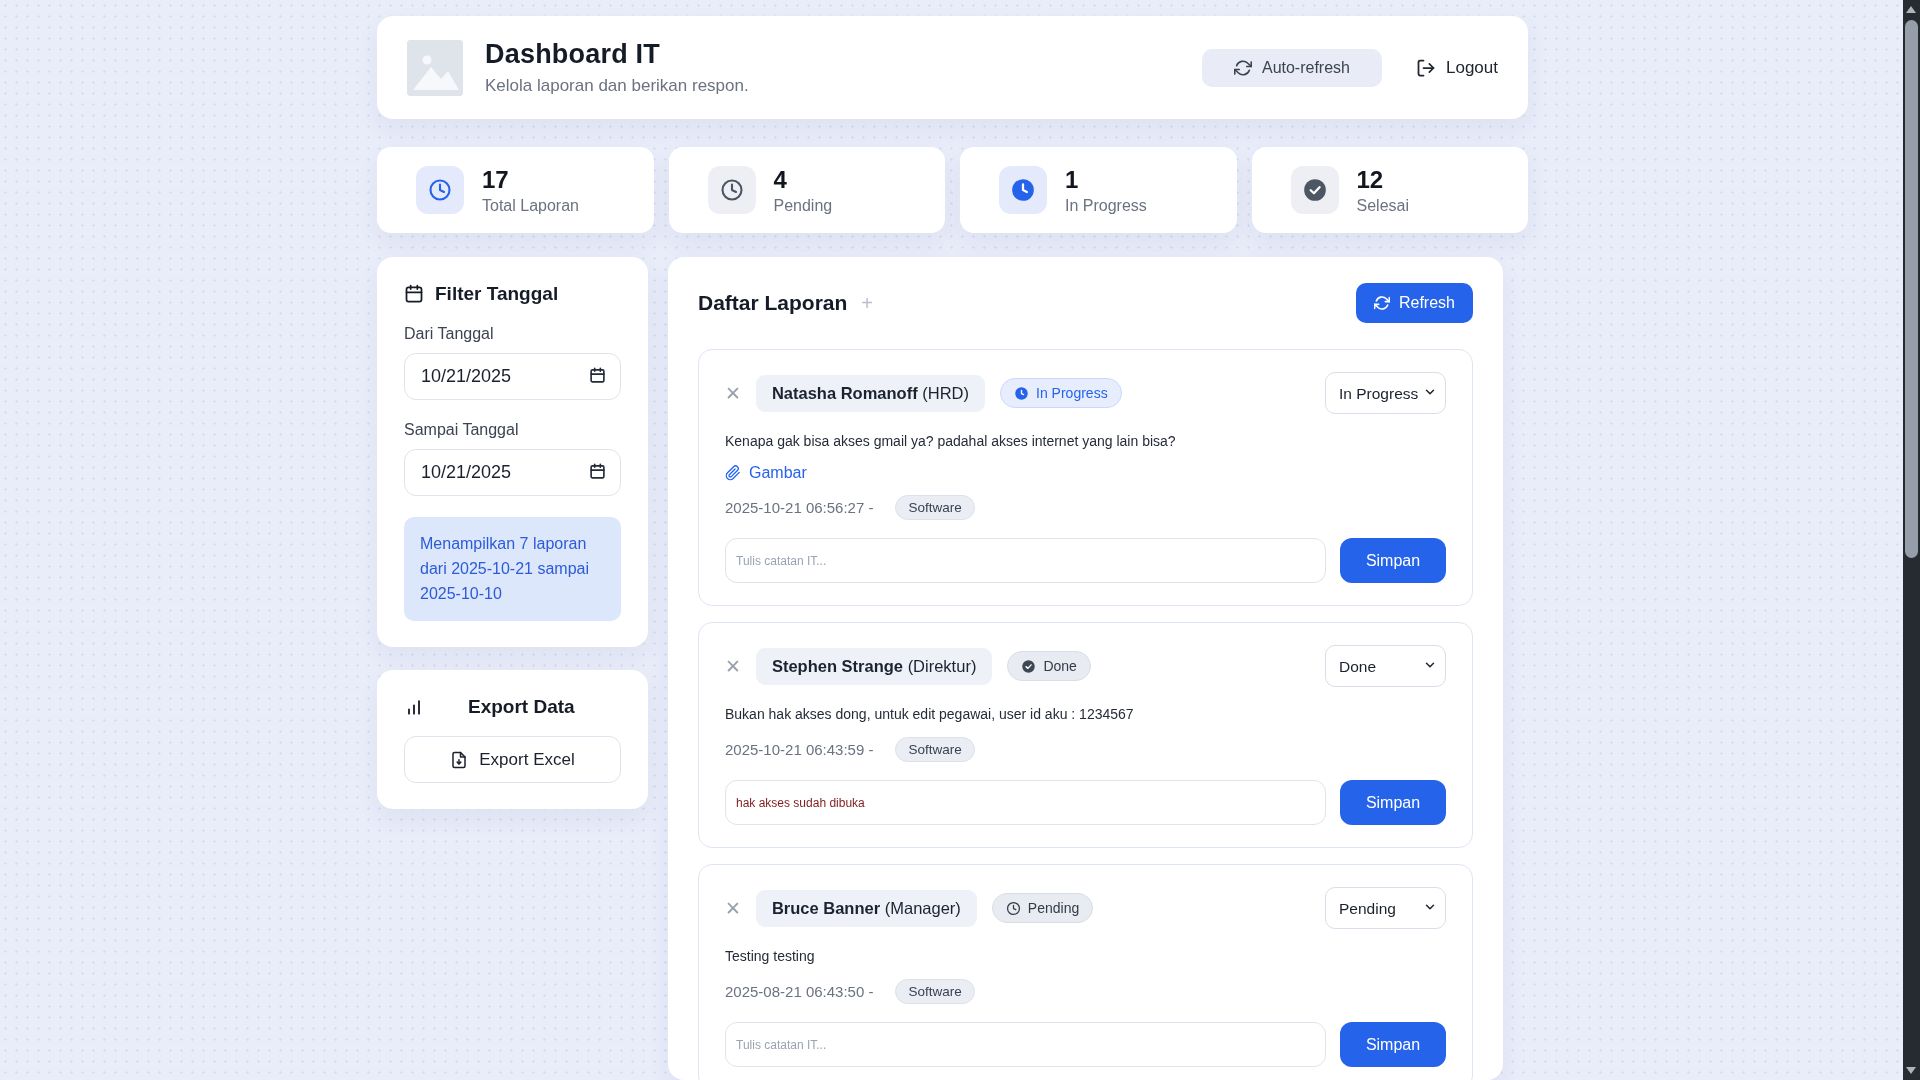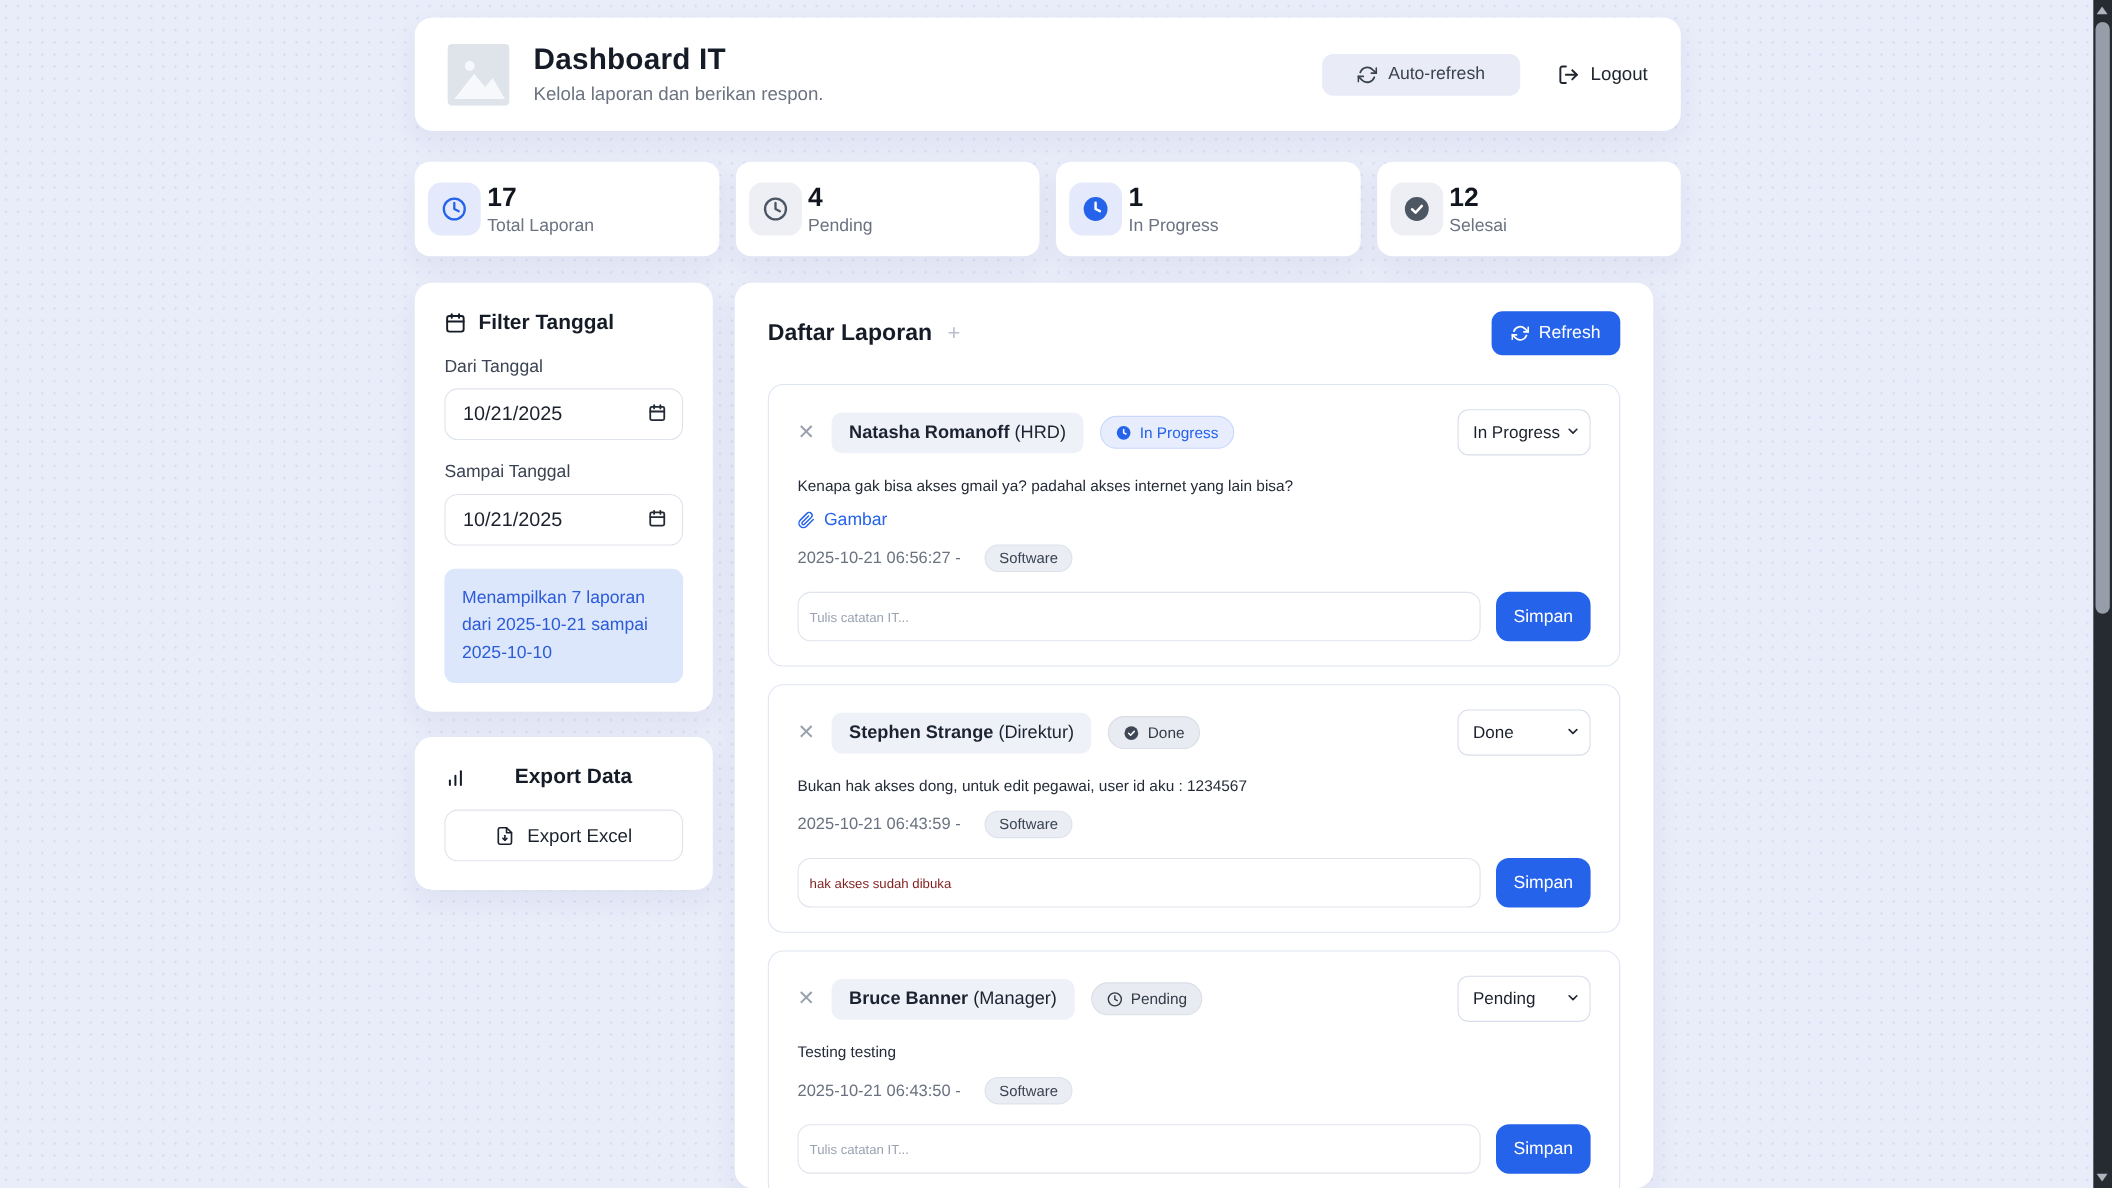--- a/index.html
+++ b/index.html
@@ -55,21 +55,21 @@
   }
 
   
   .stats-row {
     position:absolute; left:377px; top:147px; width:1151px; height:86px;
     display:flex; gap:15px;
   }
   .stat-card {
     flex:1; background:#fff; border-radius:14px;
     box-shadow:0 10px 25px rgba(30,40,90,.06);
-    display:flex; align-items:center; padding:0 12px; gap:6px;
+    display:flex; align-items:center; padding:0 39px; gap:18px;
   }
   .stat-icon {
     width:48px; height:48px; border-radius:12px; flex:none;
     display:flex; align-items:center; justify-content:center;
   }
   .stat-icon.blue-soft { background:#e4eafc; color:#2563eb; }
   .stat-icon.gray-soft { background:#edeff4; color:#4b5563; }
   .stat-value { font-size:24px; font-weight:700; color:#12161f; }
   .stat-label { font-size:16px; color:#6b7280; margin-top:3px; }
 
@@ -149,21 +149,21 @@
     background:#eaedf4; border:1px solid #dde1ea; border-radius:999px;
     padding:4px 12px; font-size:13.5px; color:#3a4250;
   }
   .note-row { display:flex; gap:14px; }
   .note-input {
     flex:1; height:45px; border:1px solid #dfe3ec; border-radius:12px;
     padding:0 10px; font-size:12px; font-family:inherit; color:#7f1d1d; outline:none;
   }
   .note-input::placeholder { color:#9aa3b2; }
   .save-btn {
-    width:86px; height:45px; background:#2563eb; color:#fff;
+    width:106px; height:45px; background:#2563eb; color:#fff;
     border:none; border-radius:12px; font-size:16px; font-family:inherit; cursor:pointer;
   }
 
   
   .scrollbar {
     position:absolute; right:0; top:0; width:17px; height:1080px;
     background:#262a31; z-index:2;
   }
   .scroll-thumb {
     position:absolute; left:2px; top:20px; width:13px; height:538px;
@@ -458,21 +458,21 @@
           </select>
           <span class="chev">
             <svg width="14" height="14" viewBox="0 0 24 24" fill="none" stroke="#232a35" stroke-width="2.6" stroke-linecap="round" stroke-linejoin="round">
                 <polyline points="6 9 12 15 18 9"></polyline>
               </svg>
           </span>
         </div>
       </div>
       <div class="report-message">Testing testing</div>
       <div class="report-meta">
-        <span class="meta-time">2025-10-21 06:43:50 -</span>
+        <span class="meta-time">2025-08-21 06:43:50 -</span>
         <span class="cat-pill">Software</span>
       </div>
       <div class="note-row">
         <input class="note-input" placeholder="Tulis catatan IT..." style="">
         <button class="save-btn">Simpan</button>
       </div>
     </div>
 
   </div>
 

